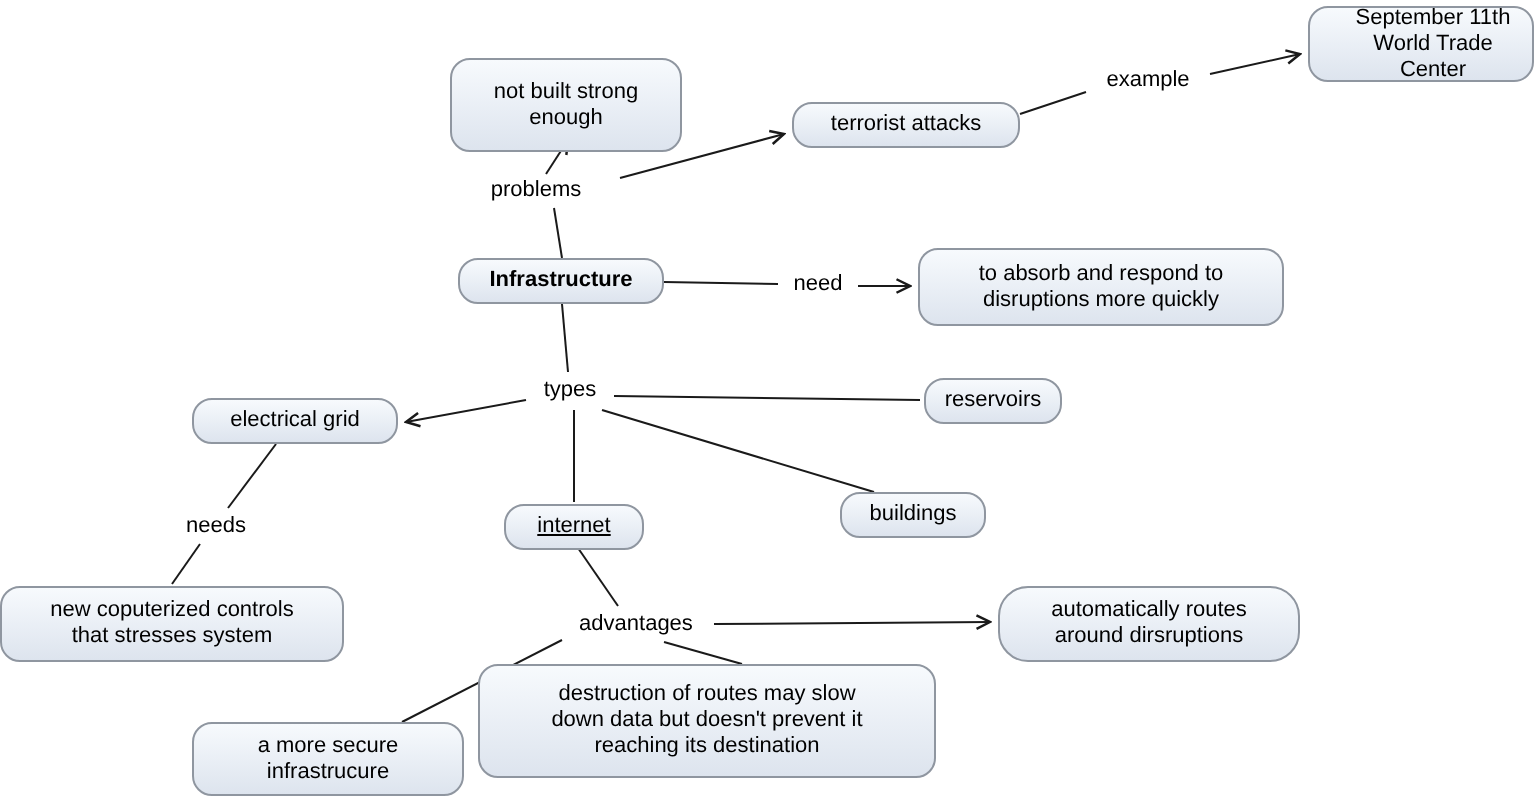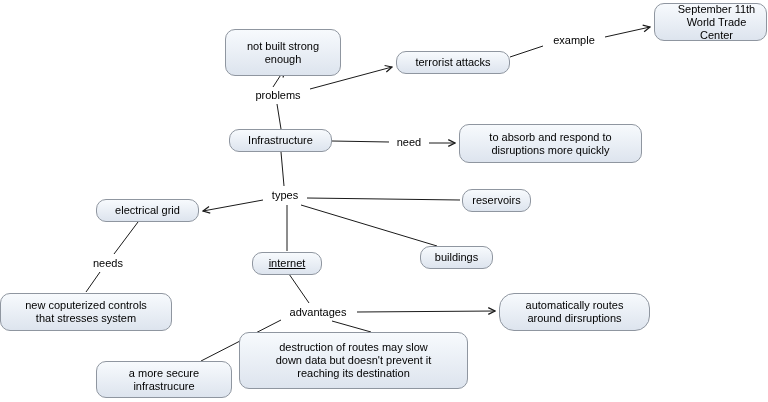--- a/index.html
+++ b/index.html
@@ -76,21 +76,21 @@
     </svg>
 
   <div class="node" style="left:225px; top:29px;  width:116px; height:47px;">not built strong
 enough</div>
 
   <div class="node" style="left:396px; top:51px;  width:114px; height:23px;">terrorist attacks</div>
 
   <div class="node" style="left:654px; top:3px;   width:113px; height:38px;padding-left:16px;">September 11th
 World Trade Center</div>
 
-  <div class="node" style="left:229px; top:129px; width:103px; height:23px;">Infrastructure</div>
+  <div class="node" style="left:229px; top:129px; width:103px; height:23px;font-weight:bold;">Infrastructure</div>
 
   <div class="node" style="left:459px; top:124px; width:183px; height:39px;">to absorb and respond to
 disruptions more quickly</div>
 
   <div class="node" style="left:96px;  top:199px; width:103px; height:23px;">electrical grid</div>
 
   <div class="node" style="left:462px; top:189px; width:69px;  height:23px;">reservoirs</div>
 
   <div class="node" style="left:420px; top:246px; width:73px;  height:23px;">buildings</div>
 
@@ -102,21 +102,21 @@
   <div class="node" style="left:499px; top:293px; width:151px; height:38px;border-radius:15px;">automatically routes
 around dirsruptions</div>
 
   <div class="node" style="left:96px;  top:361px; width:136px; height:37px;">a more secure
 infrastrucure</div>
 
   <div class="node" style="left:239px; top:332px; width:229px; height:57px;">destruction of routes may slow
 down data but doesn't prevent it
 reaching its destination</div>
 
-  <div class="link-label" style="left:246px; top:88px;  width:64px;">problems</div>
+  <div class="link-label" style="left:236px; top:88px;  width:64px;">problems</div>
 
   <div class="link-label" style="left:544px; top:33px;  width:60px;">example</div>
 
   <div class="link-label" style="left:390px; top:135px; width:38px;">need</div>
 
   <div class="link-label" style="left:264px; top:188px; width:42px;">types</div>
 
   <div class="link-label" style="left:86px;  top:256px; width:44px;">needs</div>
 
   <div class="link-label" style="left:280px; top:305px; width:76px;">advantages</div>

